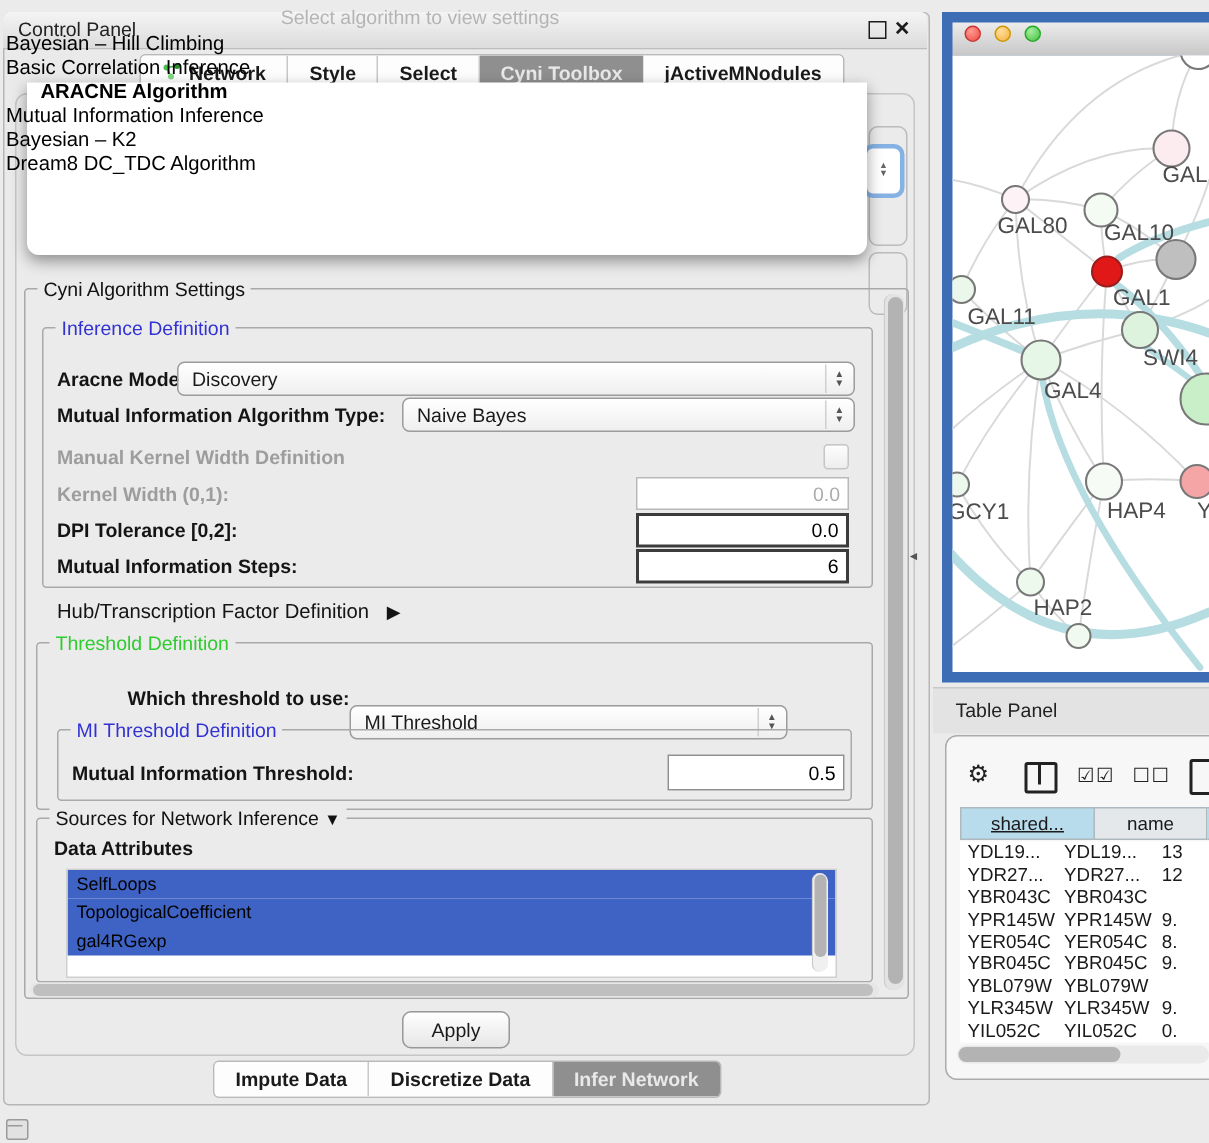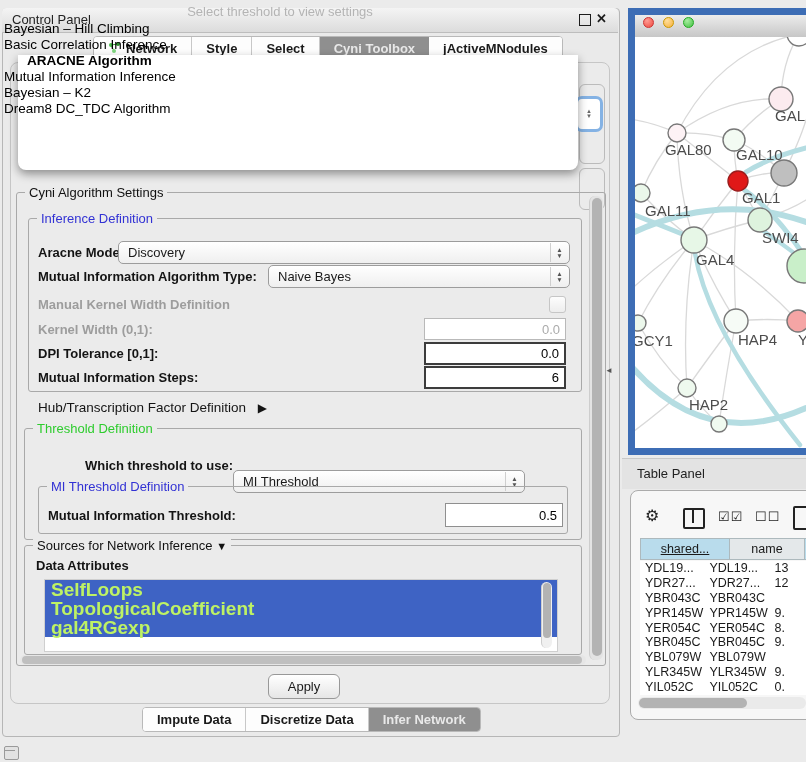--- a/index.html
+++ b/index.html
@@ -64,21 +64,21 @@
   .tin.mid{border:1px solid #8f8f8f;}
   
   #kernel-checkbox{left:549px;top:296px;width:15px;height:15px;border:1.5px solid #c6c6c6;
     border-radius:3px;background:linear-gradient(#fdfdfd,#ededed);}
   
   .sb-v{background:#e3e3e3;border-left:1px solid #cdcdcd;border-radius:6px;}
   .sb-thumb{position:absolute;background:#b3b3b3;border-radius:5px;}
   
   #attr-list{left:44px;top:579px;width:512px;height:71px;background:#fff;overflow:hidden;
     border:1px solid #cfcfcf;}
-  .aitem{height:19px;line-height:19px;background:#3e63c4;color:#bef264;font-size:19px;padding-left:6px;font-weight:bold;}
+  .aitem{height:19px;line-height:19px;background:#3e63c4;color:#000000;font-size:12px;padding-left:6px;}
   
   #apply-btn{left:268px;top:674px;width:70px;height:23px;border:1px solid #989898;border-radius:6px;
     background:linear-gradient(#ffffff,#e6e6e6);font-size:13px;display:flex;align-items:center;
     justify-content:center;}
   
   #bottom-tabs{left:142px;top:707px;height:23px;display:flex;background:#fdfdfd;
     border:1px solid #b9b9b9;border-radius:4px;overflow:hidden;}
   
   #splitter-grip{left:605px;top:366px;font-size:8px;color:#555;}
   
@@ -140,21 +140,21 @@
 <div class="abs" id="inner-panel"></div>
 
 <div class="abs frag-box" id="frag1"></div>
 <div class="abs" id="frag2">
     <span>▲</span>
     <span>▼</span>
   </div>
 <div class="abs frag-box" id="frag3"></div>
 
 <div class="abs" id="popup"></div>
-<div class="abs" id="popup-header">Select threshold to view settings</div>
+<div class="abs" id="popup-header">Select algorithm to view settings</div>
 <div class="abs" id="popup-items">
     <div class="pitem">Bayesian – Hill Climbing</div>
     <div class="pitem">Basic Correlation Inference</div>
     <div class="pitem sel">ARACNE Algorithm</div>
     <div class="pitem">Mutual Information Inference</div>
     <div class="pitem">Bayesian – K2</div>
     <div class="pitem">Dream8 DC_TDC Algorithm</div>
   </div>
 
 <div class="abs gbox" id="settings-frame" style="left:16px;top:192px;width:588px;height:472px;">
@@ -180,21 +180,21 @@
   <span>Naive Bayes</span>
   <span class="spin">
       <span>▲</span>
       <span>▼</span>
     </span>
 </div>
 <div class="lbl dis" style="left:38px;top:297px;">Manual Kernel Width Definition</div>
 <div class="abs" id="kernel-checkbox"></div>
 <div class="lbl dis" style="left:38px;top:322px;">Kernel Width (0,1):</div>
 <input class="tin light" style="left: 424px; top: 318px; width: 142px; height: 22px;" value="0.0">
-<div class="lbl" style="left:38px;top:346px;">DPI Tolerance [0,1]:</div>
+<div class="lbl" style="left:38px;top:346px;">DPI Tolerance [0,2]:</div>
 <input class="tin strong" style="left: 424px; top: 342px; width: 142px; height: 23px;" value="0.0">
 <div class="lbl" style="left:38px;top:370px;">Mutual Information Steps:</div>
 <input class="tin strong" style="left: 424px; top: 366px; width: 142px; height: 23px;" value="6">
 
 <div class="lbl plain" style="left:38px;top:400px;font-size:13.5px;">
   <span>Hub/Transcription Factor Definition</span>
   <span style="margin-left:8px;font-size:12px;">▶</span>
 </div>
 
 <div class="abs gbox" style="left:24px;top:428px;width:556px;height:110px;">

